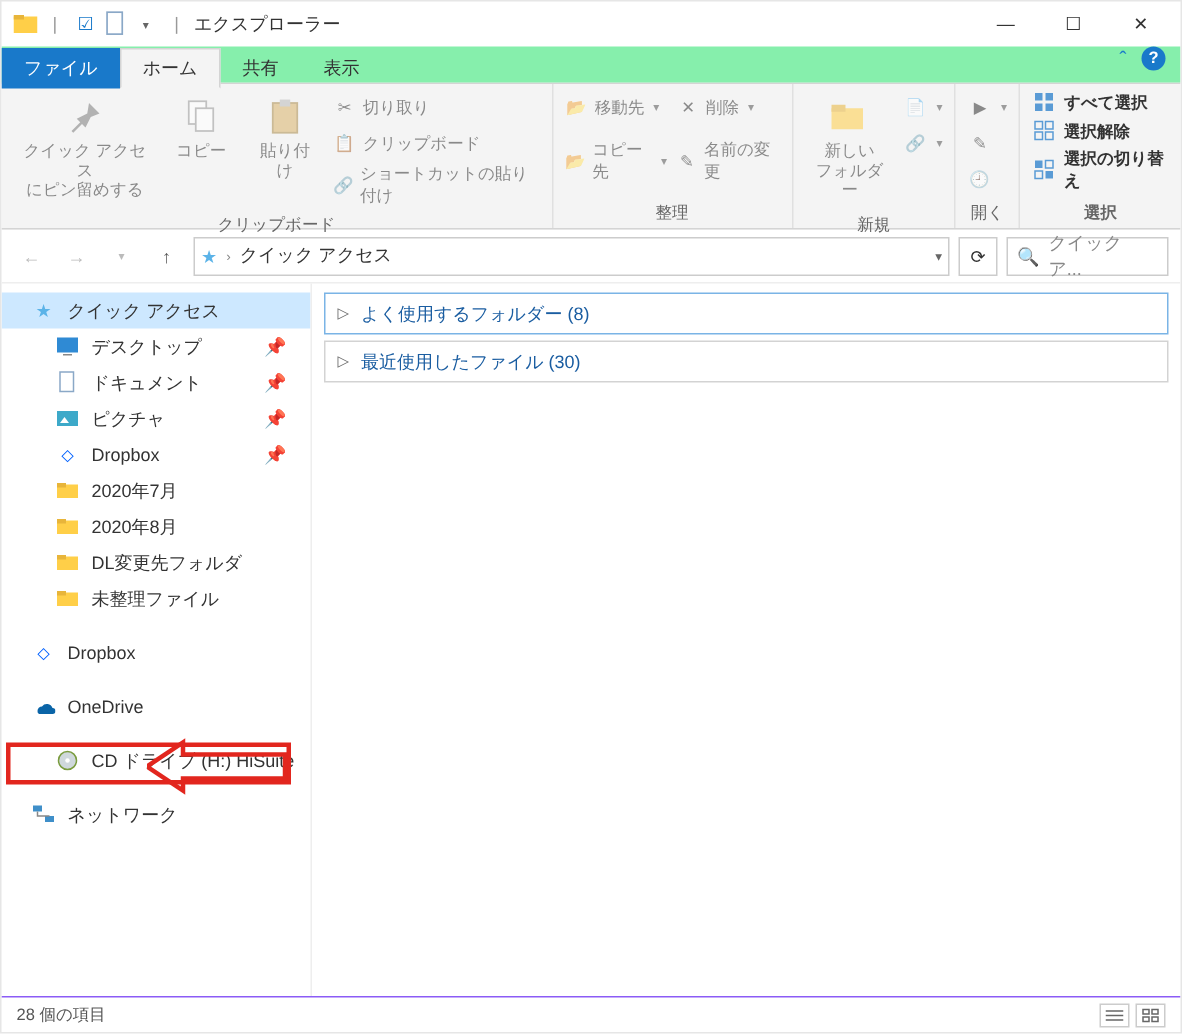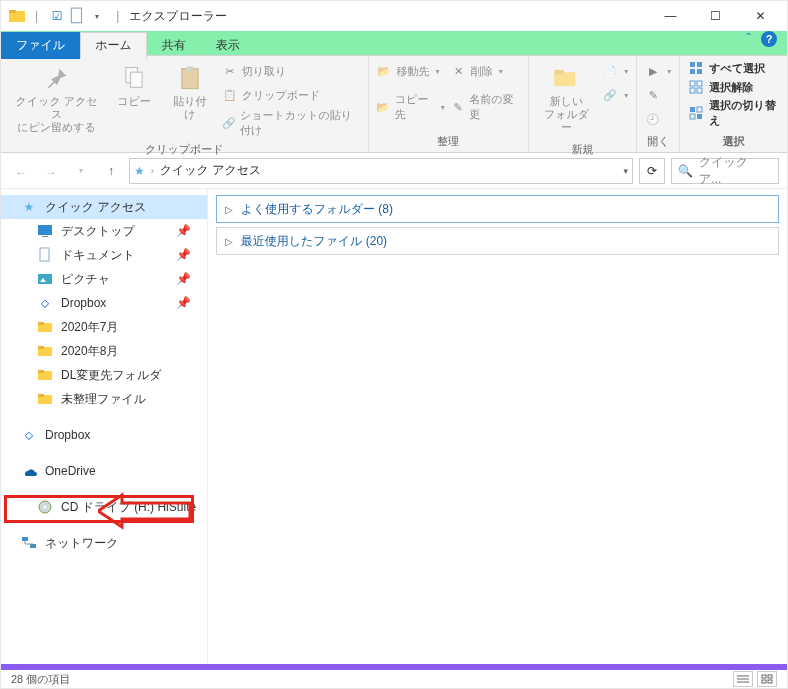--- a/index.html
+++ b/index.html
@@ -55,21 +55,21 @@
   .nav-item.selected { background: #cde8ff; }
   .pin { margin-left: auto; margin-right: 16px; color: #888; }
   .nav-group-gap { height: 12px; }
   .nav-icn { width: 16px; height: 16px; display:flex; align-items:center; justify-content:center; flex-shrink:0; }
 
   .content-pane { flex: 1; padding: 6px 8px; }
   .group-header { height: 28px; border: 1px solid #7ab4e6; display: flex; align-items: center; padding: 0 8px; gap: 8px; font-size: 12px; color: #1a5da1; margin-bottom: 4px; background: #fff; }
   .group-header .chev { color: #6b6b6b; font-size: 10px; }
 
   
-  .status-bar { height: 24px; border-top: 6px solid #8b5cf6; display: flex; align-items: center; justify-content: space-between; padding: 0 10px; font-size: 11px; color: #555; }
+  .status-bar { height: 24px; border-top: 1px solid #8b5cf6; display: flex; align-items: center; justify-content: space-between; padding: 0 10px; font-size: 11px; color: #555; }
   .view-toggles { display: flex; gap: 4px; }
   .view-btn { width: 20px; height: 16px; border: 1px solid #ccc; display:flex; align-items:center; justify-content:center; }
 
   
   .annot-box { position: absolute; border: 3px solid #e2261e; left: 4px; top: 495px; width: 190px; height: 28px; pointer-events:none; }
   .annot-arrow { position: absolute; left: 98px; top: 491px; pointer-events:none; }
 
   .dim { opacity: 0.55; }
 </style>
 </head>
@@ -416,21 +416,21 @@
     </div>
   </div>
 
   <div class="content-pane">
     <div class="group-header">
       <span class="chev">▷</span>
       <span>よく使用するフォルダー (8)</span>
     </div>
     <div class="group-header" style="border-color:#d3d3d3;color:#1a5da1;">
       <span class="chev">▷</span>
-      <span>最近使用したファイル (20)</span>
+      <span>最近使用したファイル (30)</span>
     </div>
   </div>
 </div>
 
 <div class="status-bar">
   <span>28 個の項目</span>
   <div class="view-toggles">
     <div class="view-btn">
         <svg width="12" height="10">
           <line x1="0" y1="2" x2="12" y2="2" stroke="#666"></line>

